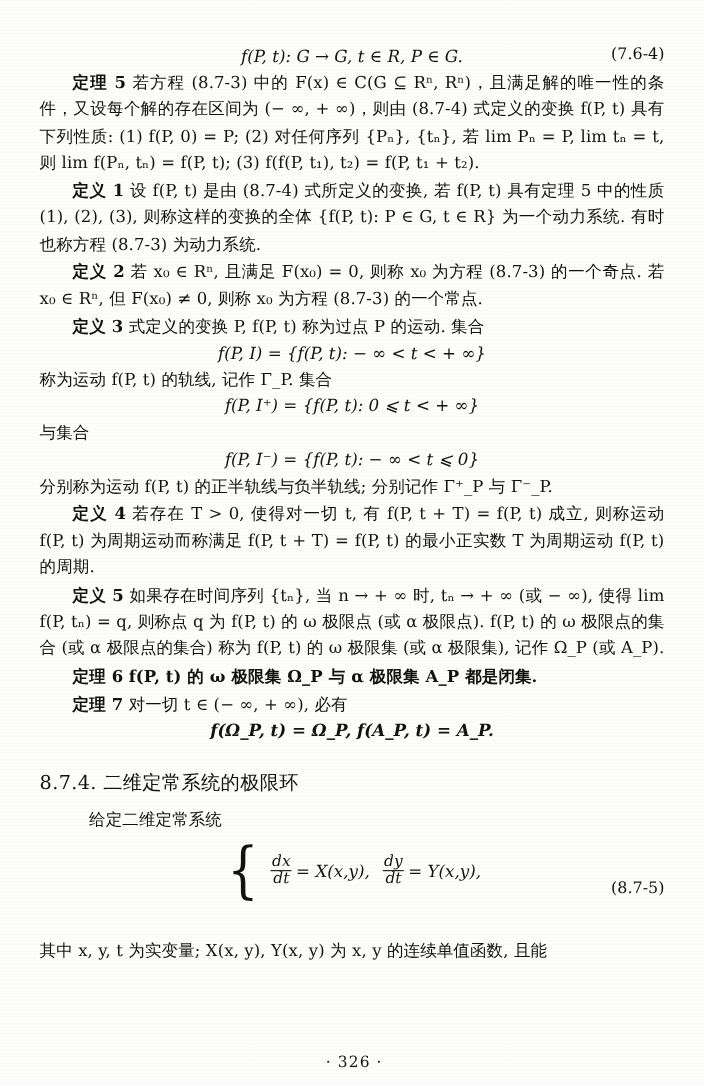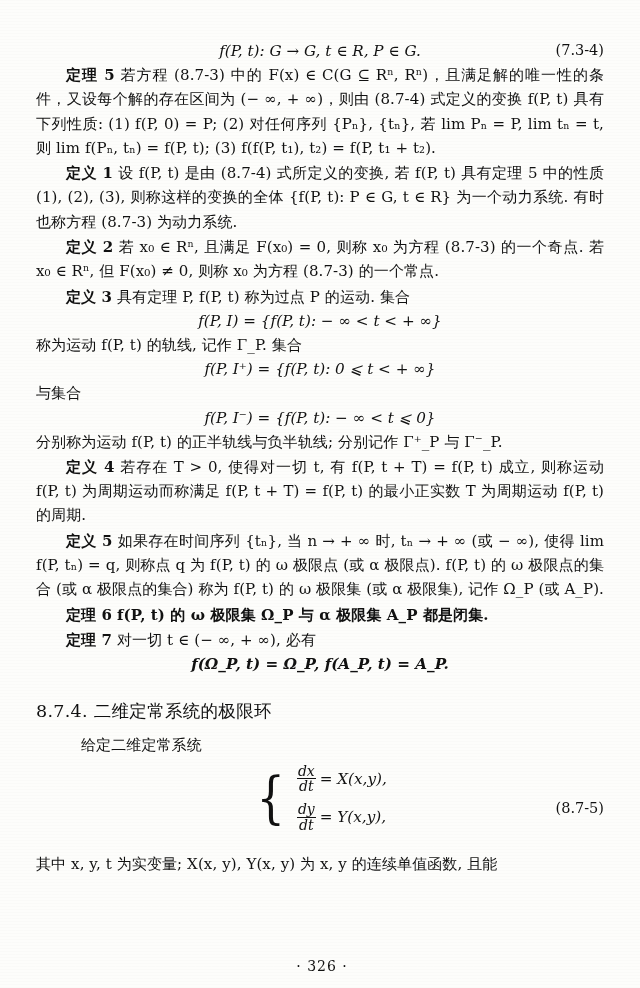--- a/index.html
+++ b/index.html
@@ -82,21 +82,21 @@
   }
   .brace {
     font-size: 56px;
     line-height: 56px;
     font-family: "DejaVu Serif", serif;
     margin-right: 4px;
     transform: scaleX(0.8);
   }
   .sys-rows {
     display: flex;
-    flex-direction: column;
+    flex-direction: row;
     gap: 8px;
     font-style: italic;
     font-size: 15.2px;
     text-align: right;
   }
   .sys-row {
     display: flex;
     align-items: center;
     white-space: nowrap;
   }
@@ -127,41 +127,41 @@
   }
 </style>
 </head>
 <body>
 
 <div class="page">
   <div class="body-col">
 
     <div class="disp eqline">
       <span>f(P, t): G → G, t ∈ R, P ∈ G.</span>
-      <span class="eqno">(7.3-4)</span>
+      <span class="eqno">(7.6-4)</span>
     </div>
 
     <p class="indent">
       <span class="lead b">定理 5</span>
       <span>若方程 (8.7-3) 中的 F(x) ∈ C(G ⊆ Rⁿ, Rⁿ)，且满足解的唯一性的条件，又设每个解的存在区间为 (− ∞, + ∞)，则由 (8.7-4) 式定义的变换 f(P, t) 具有下列性质: (1) f(P, 0) = P; (2) 对任何序列 {Pₙ}, {tₙ}, 若 lim Pₙ = P, lim tₙ = t, 则 lim f(Pₙ, tₙ) = f(P, t); (3) f(f(P, t₁), t₂) = f(P, t₁ + t₂).</span>
     </p>
 
     <p class="indent">
       <span class="lead b">定义 1</span>
       <span>设 f(P, t) 是由 (8.7-4) 式所定义的变换, 若 f(P, t) 具有定理 5 中的性质 (1), (2), (3), 则称这样的变换的全体 {f(P, t): P ∈ G, t ∈ R} 为一个动力系统. 有时也称方程 (8.7-3) 为动力系统.</span>
     </p>
 
     <p class="indent">
       <span class="lead b">定义 2</span>
       <span>若 x₀ ∈ Rⁿ, 且满足 F(x₀) = 0, 则称 x₀ 为方程 (8.7-3) 的一个奇点. 若 x₀ ∈ Rⁿ, 但 F(x₀) ≠ 0, 则称 x₀ 为方程 (8.7-3) 的一个常点.</span>
     </p>
 
     <p class="indent">
       <span class="lead b">定义 3</span>
-      <span>具有定理 P, f(P, t) 称为过点 P 的运动. 集合</span>
+      <span>式定义的变换 P, f(P, t) 称为过点 P 的运动. 集合</span>
     </p>
 
     <div class="disp">f(P, I) = {f(P, t): − ∞ &lt; t &lt; + ∞}</div>
 
     <p>称为运动 f(P, t) 的轨线, 记作 Γ_P. 集合</p>
 
     <div class="disp">f(P, I⁺) = {f(P, t): 0 ⩽ t &lt; + ∞}</div>
 
     <p>与集合</p>
 

